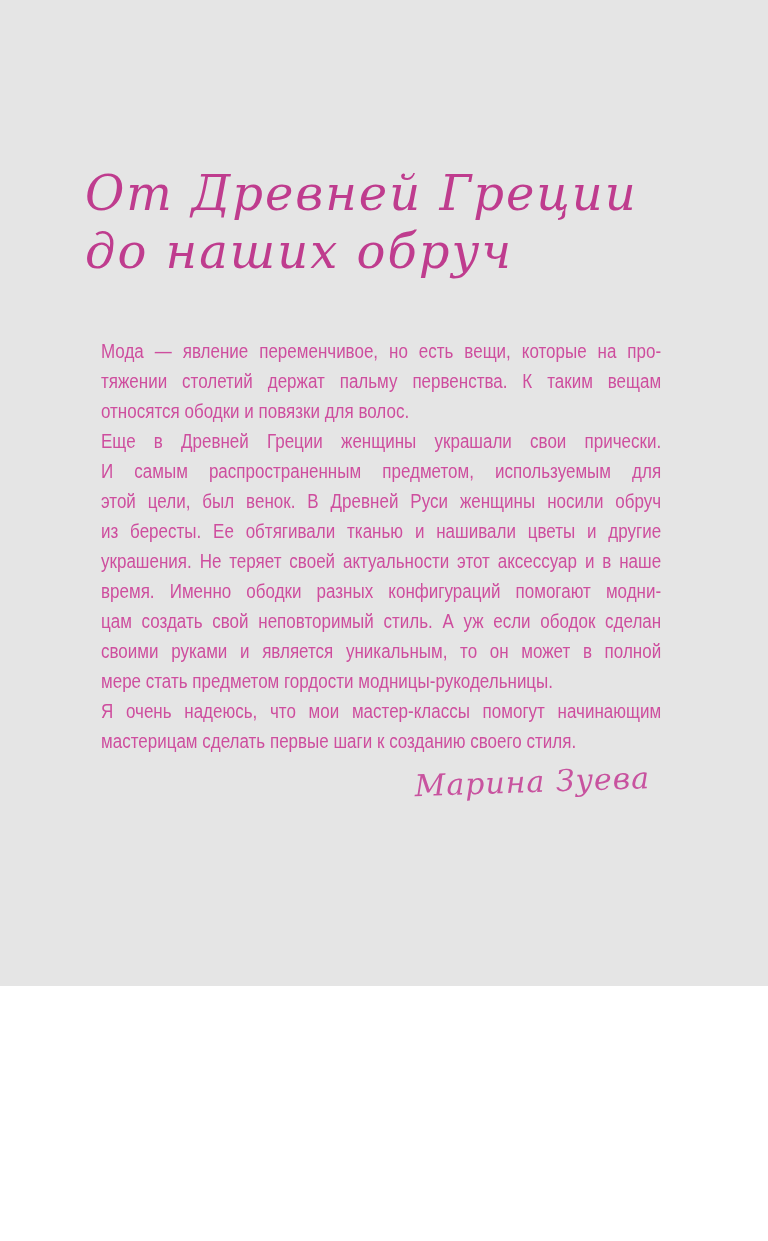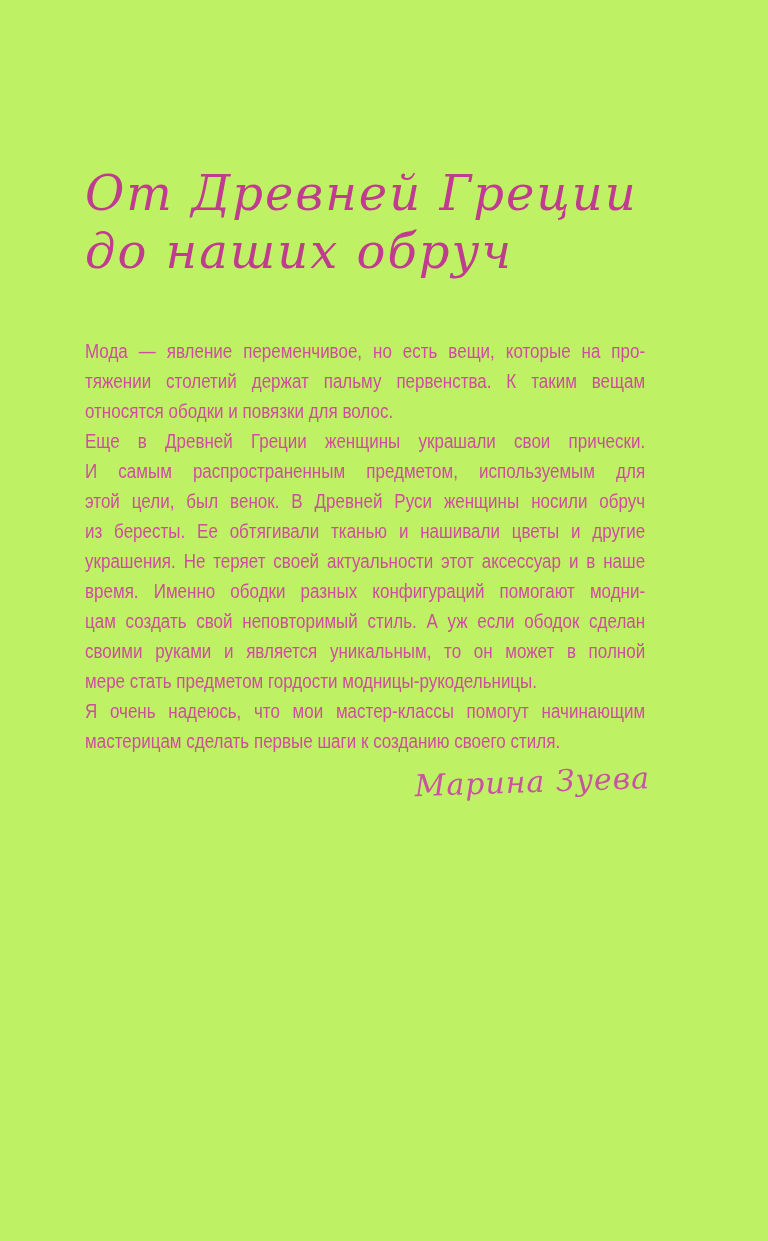--- a/index.html
+++ b/index.html
@@ -4,41 +4,41 @@
 <style>
   html, body {
     margin: 0;
     padding: 0;
     background: #ffffff;
     font-family: "Liberation Sans", sans-serif;
   }
   .page {
     position: relative;
     width: 768px;
-    height: 1241px;
-    background: #bef264;
+    height: 986px;
+    background: #e5e5e5;
     overflow: hidden;
   }
   .title {
     position: absolute;
     left: 85px;
     top: 164px;
     margin: 0;
     font-family: "DejaVu Serif", serif;
     font-style: italic;
     font-weight: normal;
     font-size: 48px;
     line-height: 58px;
     letter-spacing: 2px;
     color: #bf3c8e;
   }
   .title-line { display: block; }
   .body-block {
     position: absolute;
-    left: 85px;
+    left: 101px;
     top: 336px;
     width: 560px;
   }
   .bline {
     width: 659px;
     height: 30px;
     transform: scaleX(0.85);
     transform-origin: 0 0;
     font-family: "Liberation Sans", sans-serif;
     font-size: 20px;

